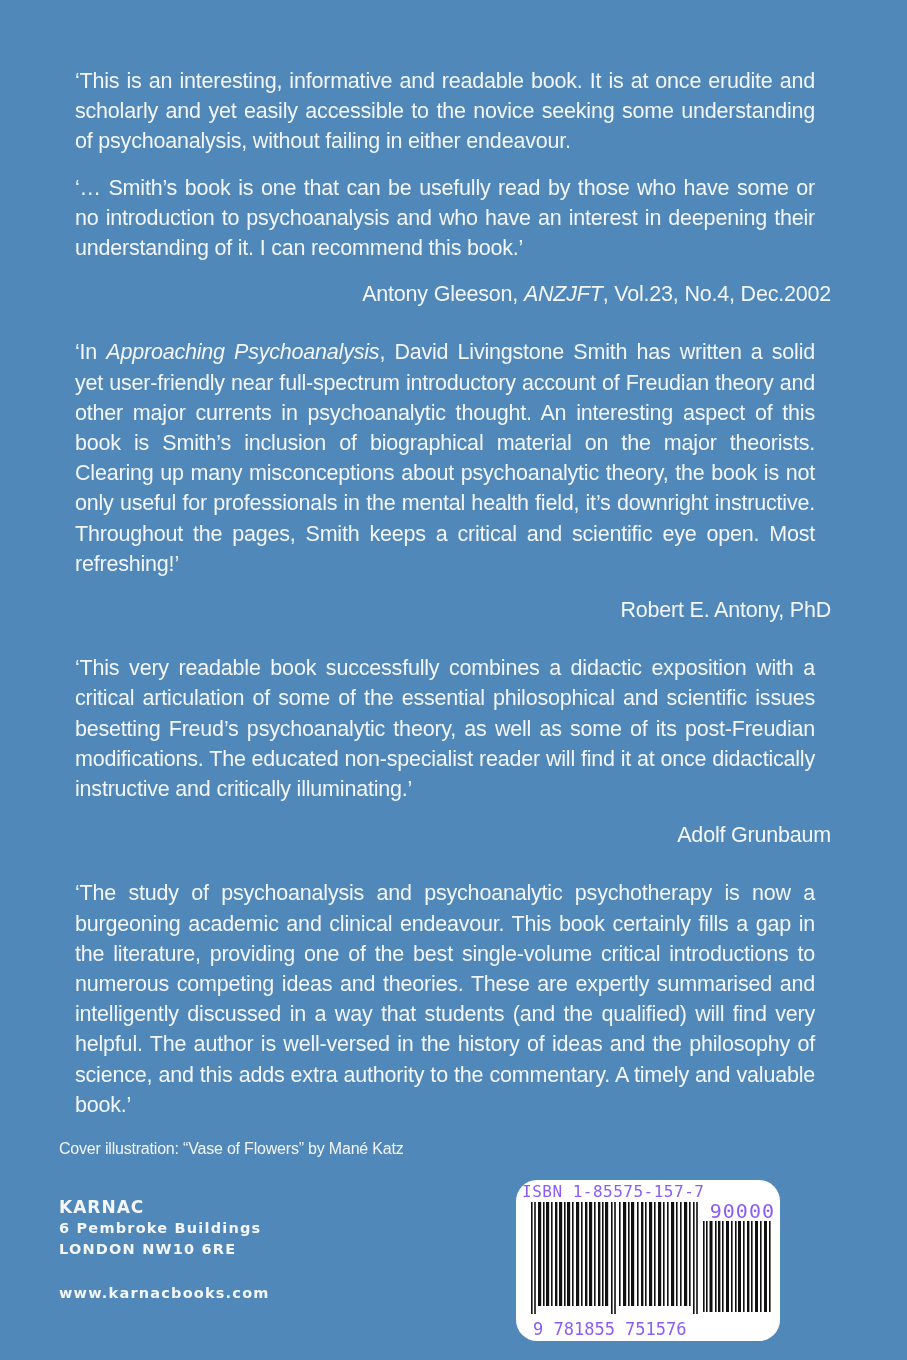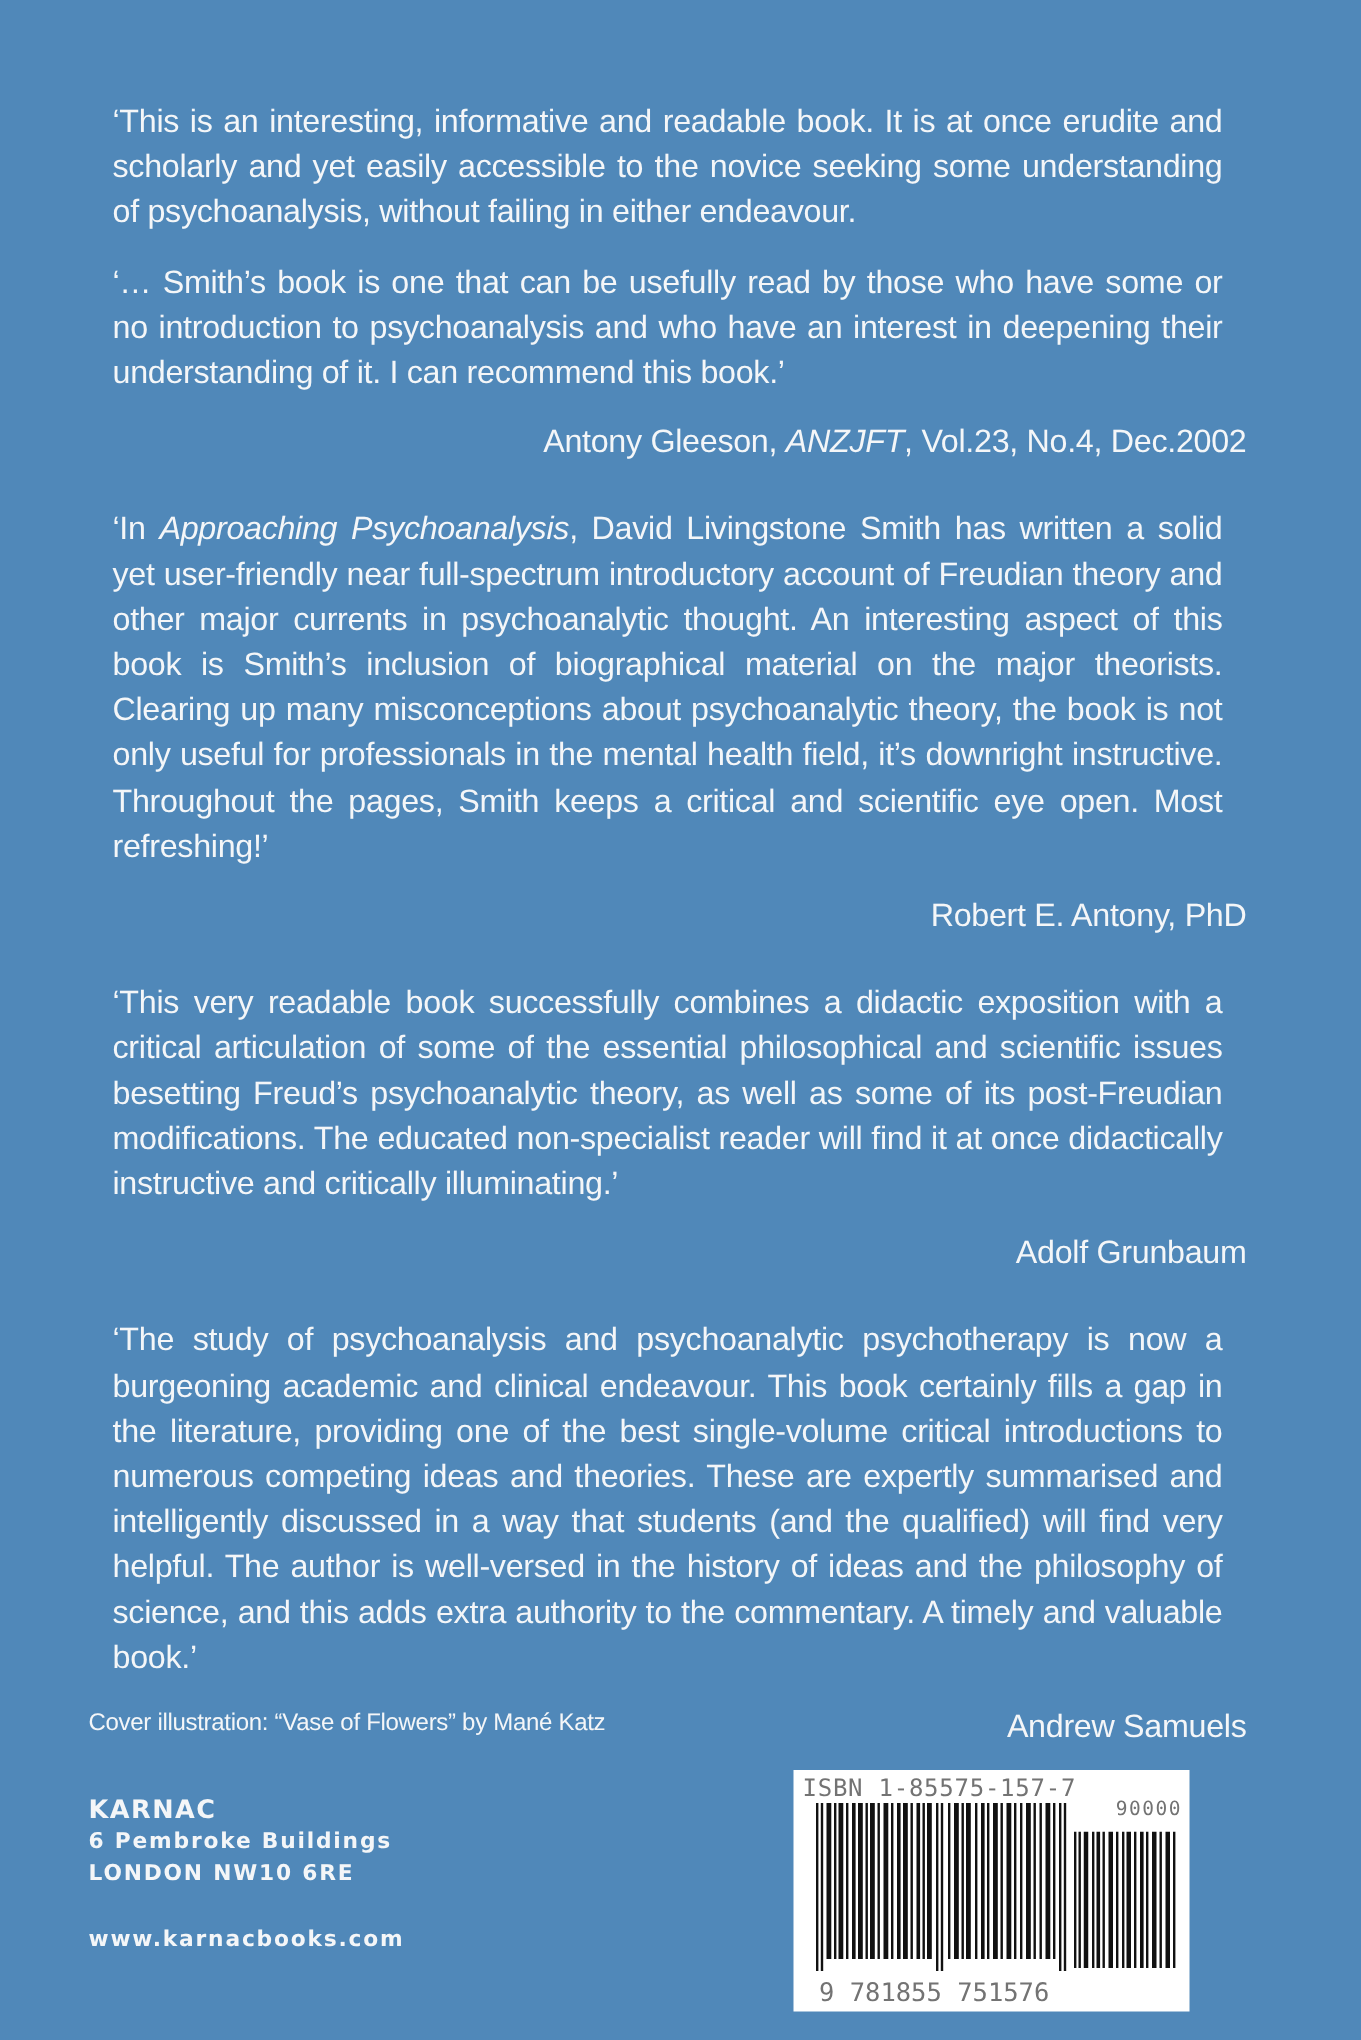--- a/index.html
+++ b/index.html
@@ -39,34 +39,35 @@
     position: absolute; left: 59px; top: 1197px;
     font-family: "DejaVu Sans", sans-serif;
     font-weight: bold;
     font-size: 14.5px;
     line-height: 21px;
     letter-spacing: 1.2px;
   }
   .publisher .name { font-size: 17px; letter-spacing: 1px; }
   .publisher .web { margin-top: 23px; }
   .barcode {
-    position: absolute; left: 529px; top: 1180px;
+    position: absolute; left: 516px; top: 1180px;
     width: 264px; height: 161px;
     background: #ffffff;
-    color: #737373;
+    color: #8b5cf6;
+    border-radius: 21px;
   }
   .isbn-label {
     position: absolute; left: 6px; top: 2px;
     font-family: "DejaVu Sans Mono", monospace;
     font-size: 16px; letter-spacing: 0.5px;
   }
   .addon-num {
     position: absolute; right: 5px; top: 19px;
     font-family: "DejaVu Sans Mono", monospace;
-    font-size: 13px; letter-spacing: 1px;
+    font-size: 20px; letter-spacing: 1px;
   }
   .ean-num {
     position: absolute; left: 1px; bottom: 2px;
     font-family: "DejaVu Sans Mono", monospace;
     font-size: 17px; letter-spacing: 0px; padding-left: 16px;
   }
   .bars {
     position: absolute; left: 15px; top: 22px;
     width: 168px; height: 112px;
   }
@@ -99,21 +100,20 @@
     <div class="quote">
       <p>‘This very readable book successfully combines a didactic exposition with a critical articulation of some of the essential philosophical and scientific issues besetting Freud’s psychoanalytic theory, as well as some of its post-Freudian modifications. The educated non-specialist reader will find it at once didactically instructive and critically illuminating.’</p>
     </div>
     <div class="attrib">Adolf Grunbaum</div>
   </div>
 
   <div class="review">
     <div class="quote">
       <p>‘The study of psychoanalysis and psychoanalytic psychotherapy is now a burgeoning academic and clinical endeavour. This book certainly fills a gap in the literature, providing one of the best single-volume critical introductions to numerous competing ideas and theories. These are expertly summarised and intelligently discussed in a way that students (and the qualified) will find very helpful. The author is well-versed in the history of ideas and the philosophy of science, and this adds extra authority to the commentary. A timely and valuable book.’</p>
     </div>
-    <div class="attrib">Andrew Samuels</div>
   </div>
 </div>
 
 <div class="credit">Cover illustration: “Vase of Flowers” by Mané Katz</div>
 
 <div class="publisher">
   <div class="name">KARNAC</div>
   <div>6 Pembroke Buildings</div>
   <div>LONDON NW10 6RE</div>
   <div class="web">www.karnacbooks.com</div>

